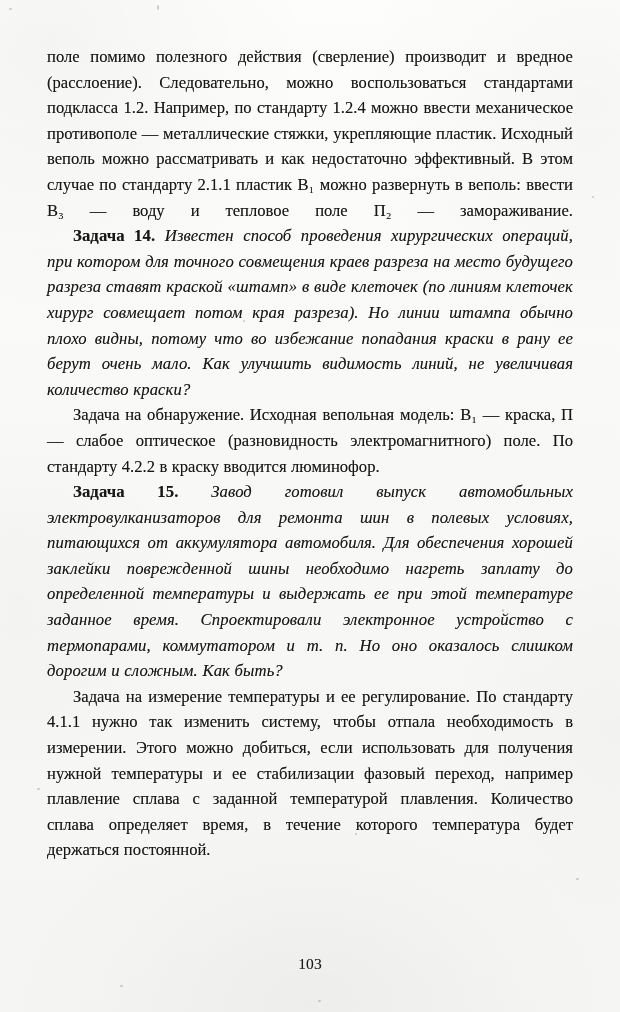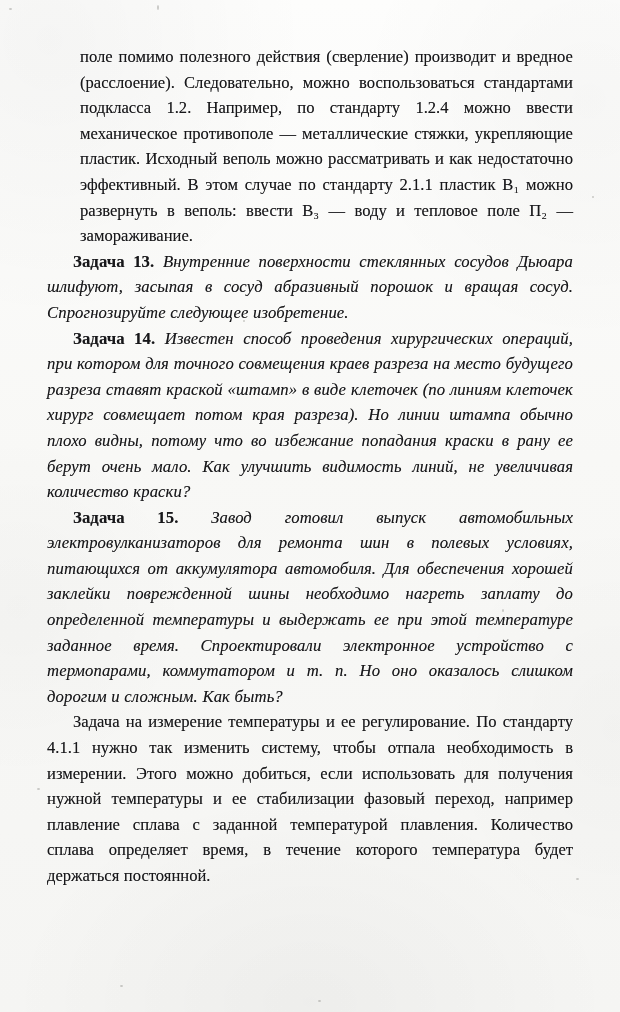--- a/index.html
+++ b/index.html
@@ -71,21 +71,21 @@
     word-spacing: .02em;
   }
 
   p.upright { font-style: normal; }
   p.ital {
     font-style: italic;
     font-size: 16.7px;
     letter-spacing: .1px;
   }
   p.indent  { text-indent: 26px; }
-  p.last-full { text-align-last: justify; margin-left: 33px; }
+  p.last-full { text-align-last: justify; }
 
   .lead {
     font-weight: bold;
     font-style: normal;
     letter-spacing: .1px;
   }
 
   .folio {
     position: absolute;
     left: 0;
@@ -117,26 +117,27 @@
   <span class="speck" style="left:355px;top:833px; width:2px; height:2px;"></span>
   <span class="speck" style="left:37px; top:788px; width:3px; height:2px;"></span>
   <span class="speck" style="left:576px;top:878px; width:3px; height:2px;"></span>
   <span class="speck" style="left:120px;top:985px; width:3px; height:2px;"></span>
   <span class="speck" style="left:318px;top:1000px;width:3px; height:2px;"></span>
 
   <div class="textblock">
 
     <p class="upright last-full">поле помимо полезного действия (сверление) производит и вредное (расслоение). Следовательно, можно воспользоваться стандартами подкласса 1.2. Например, по стандарту 1.2.4 можно ввести механическое противополе — металлические стяжки, укрепляющие пластик. Исходный веполь можно рассматривать и как недостаточно эффективный. В этом случае по стандарту 2.1.1 пластик В₁ можно развернуть в веполь: ввести В₃ — воду и тепловое поле П₂ — замораживание.</p>
 
-    <p class="ital indent"><span class="lead">Задача 13.</span> <span>Внутренние поверхности стеклянных сосудов Дьюара шлифуют, засыпая в сосуд абразивный порошок и вращая сосуд. Спрогнозируйте следующее изобретение.</span></p>
 
 
     <p class="ital indent"><span class="lead">Задача 14.</span> <span>Известен способ проведения хирургических операций, при котором для точного совмещения краев разреза на место будущего разреза ставят краской «штамп» в виде клеточек (по линиям клеточек хирург совмещает потом края разреза). Но линии штампа обычно плохо видны, потому что во избежание попадания краски в рану ее берут очень мало. Как улучшить видимость линий, не увеличивая количество краски?</span></p>
 
+    <p class="upright indent">Задача на обнаружение. Исходная вепольная модель: В₁ — краска, П — слабое оптическое (разновидность электромагнитного) поле. По стандарту 4.2.2 в краску вводится люминофор.</p>
 
     <p class="ital indent"><span class="lead">Задача 15.</span> <span>Завод готовил выпуск автомобильных электровулканизаторов для ремонта шин в полевых условиях, питающихся от аккумулятора автомобиля. Для обеспечения хорошей заклейки поврежденной шины необходимо нагреть заплату до определенной температуры и выдержать ее при этой температуре заданное время. Спроектировали электронное устройство с термопарами, коммутатором и т. п. Но оно оказалось слишком дорогим и сложным. Как быть?</span></p>
 
     <p class="upright indent">Задача на измерение температуры и ее регулирование. По стандарту 4.1.1 нужно так изменить систему, чтобы отпала необходимость в измерении. Этого можно добиться, если использовать для получения нужной температуры и ее стабилизации фазовый переход, например плавление сплава с заданной температурой плавления. Количество сплава определяет время, в течение которого температура будет держаться постоянной.</p>
 
   </div>
 
+  <div class="folio">103</div>
 
 </div>
 
 </body></html>

